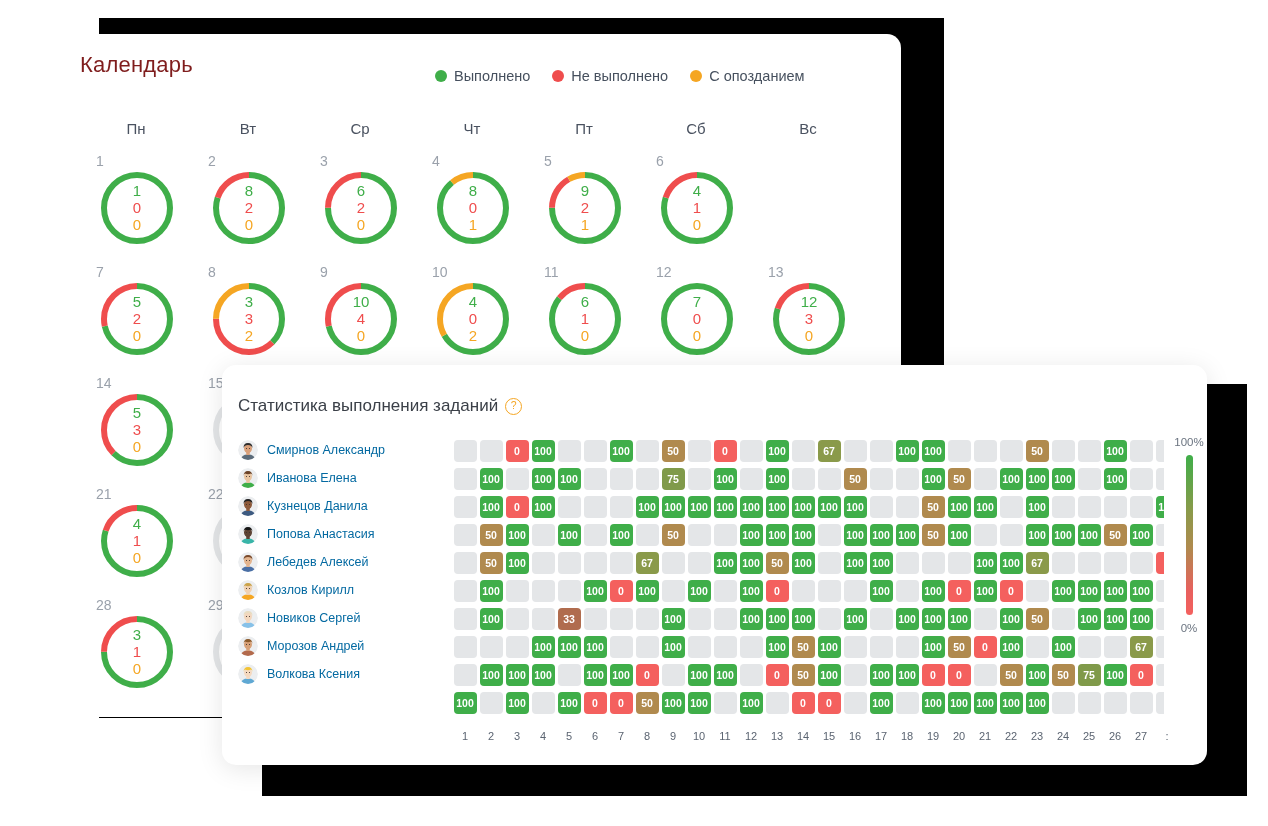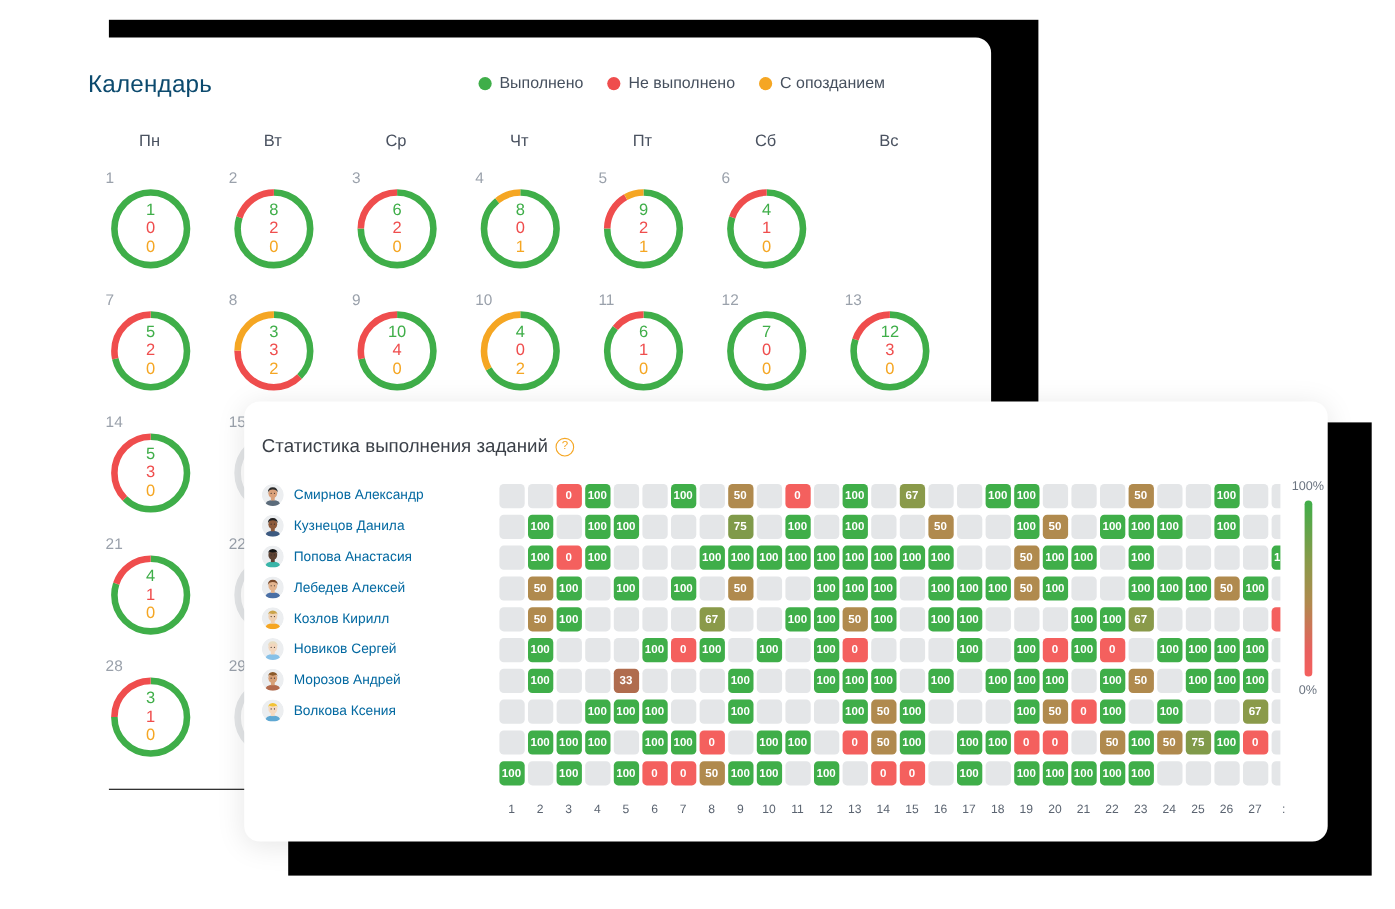--- a/index.html
+++ b/index.html
@@ -15,21 +15,21 @@
   #shadow-calendar{left:99px;top:18px;width:845px;height:700px;}
   #shadow-stats{left:262px;top:384px;width:985px;height:412px;}
 
   
   .card{position:absolute;background:#fff;border-radius:14px;}
   #calendar-card{left:56px;top:34px;width:845px;height:683px;}
   #stats-card{left:222px;top:365px;width:985px;height:400px;
      box-shadow:0 4px 26px rgba(0,0,0,.10);}
 
   
-  #calendar-title{position:absolute;left:80px;top:64px;font-size:22px;color:#0c4a6e;letter-spacing:.2px;}
+  #calendar-title{position:absolute;left:80px;top:52px;font-size:22px;color:#7f1d1d;letter-spacing:.2px;}
   #calendar-legend{position:absolute;left:435px;top:68px;display:flex;gap:22px;align-items:center;font-size:14.5px;color:#46505e;}
   .legend-item{display:flex;align-items:center;gap:7px;white-space:nowrap;justify-content:flex-end;}
   .legend-dot{width:12px;height:12px;border-radius:50%;display:inline-block;}
 
   
   #weekday-row{position:absolute;left:80px;top:120px;width:790px;display:flex;}
   .weekday{width:112px;text-align:center;font-size:15px;color:#4a5260;}
 
   
   #calendar-grid{position:absolute;left:80px;top:150px;width:790px;}
@@ -397,20 +397,32 @@
       <svg viewBox="0 0 40 40" class="avatar">
         <circle cx="20" cy="20" r="20" fill="#eceef0"></circle>
         <path d="M6 40 q0 -11 14 -11 q14 0 14 11 z" fill="#5b6b7a"></path>
         <rect x="16.5" y="23" width="7" height="7" fill="#d9a07a"></rect>
         <ellipse cx="20" cy="17" rx="8" ry="9" fill="#d9a07a"></ellipse>
         <path d="M11 16 q0 -10 9 -10 q9 0 9 10 q-2 -6 -9 -6 q-7 0 -9 6 z" fill="#2b2b2b"></path>
         <circle cx="17" cy="17" r="1.1" fill="#3a2f2a"></circle>
         <circle cx="23" cy="17" r="1.1" fill="#3a2f2a"></circle>
       </svg>
       <span class="person-name">Смирнов Александр</span>
+    </div>
+    <div class="person">
+      <svg viewBox="0 0 40 40" class="avatar">
+        <circle cx="20" cy="20" r="20" fill="#eceef0"></circle>
+        <path d="M6 40 q0 -11 14 -11 q14 0 14 11 z" fill="#3fae49"></path>
+        <rect x="16.5" y="23" width="7" height="7" fill="#e8c4a0"></rect>
+        <ellipse cx="20" cy="17" rx="8" ry="9" fill="#e8c4a0"></ellipse>
+        <path d="M11 17 q0 -11 9 -11 q9 0 9 11 q0 -5 -3 -6 q-6 3 -12 0 q-3 1 -3 6 z" fill="#6b4226"></path>
+        <circle cx="17" cy="17" r="1.1" fill="#3a2f2a"></circle>
+        <circle cx="23" cy="17" r="1.1" fill="#3a2f2a"></circle>
+      </svg>
+      <span class="person-name">Иванова Елена</span>
     </div>
     <div class="person">
       <svg viewBox="0 0 40 40" class="avatar">
         <circle cx="20" cy="20" r="20" fill="#eceef0"></circle>
         <path d="M6 40 q0 -11 14 -11 q14 0 14 11 z" fill="#3d5a80"></path>
         <rect x="16.5" y="23" width="7" height="7" fill="#8d5a3b"></rect>
         <ellipse cx="20" cy="17" rx="8" ry="9" fill="#8d5a3b"></ellipse>
         <path d="M11 16 q0 -10 9 -10 q9 0 9 10 q-2 -6 -9 -6 q-7 0 -9 6 z" fill="#1f1f1f"></path>
         <circle cx="17" cy="17" r="1.1" fill="#3a2f2a"></circle>
         <circle cx="23" cy="17" r="1.1" fill="#3a2f2a"></circle>

